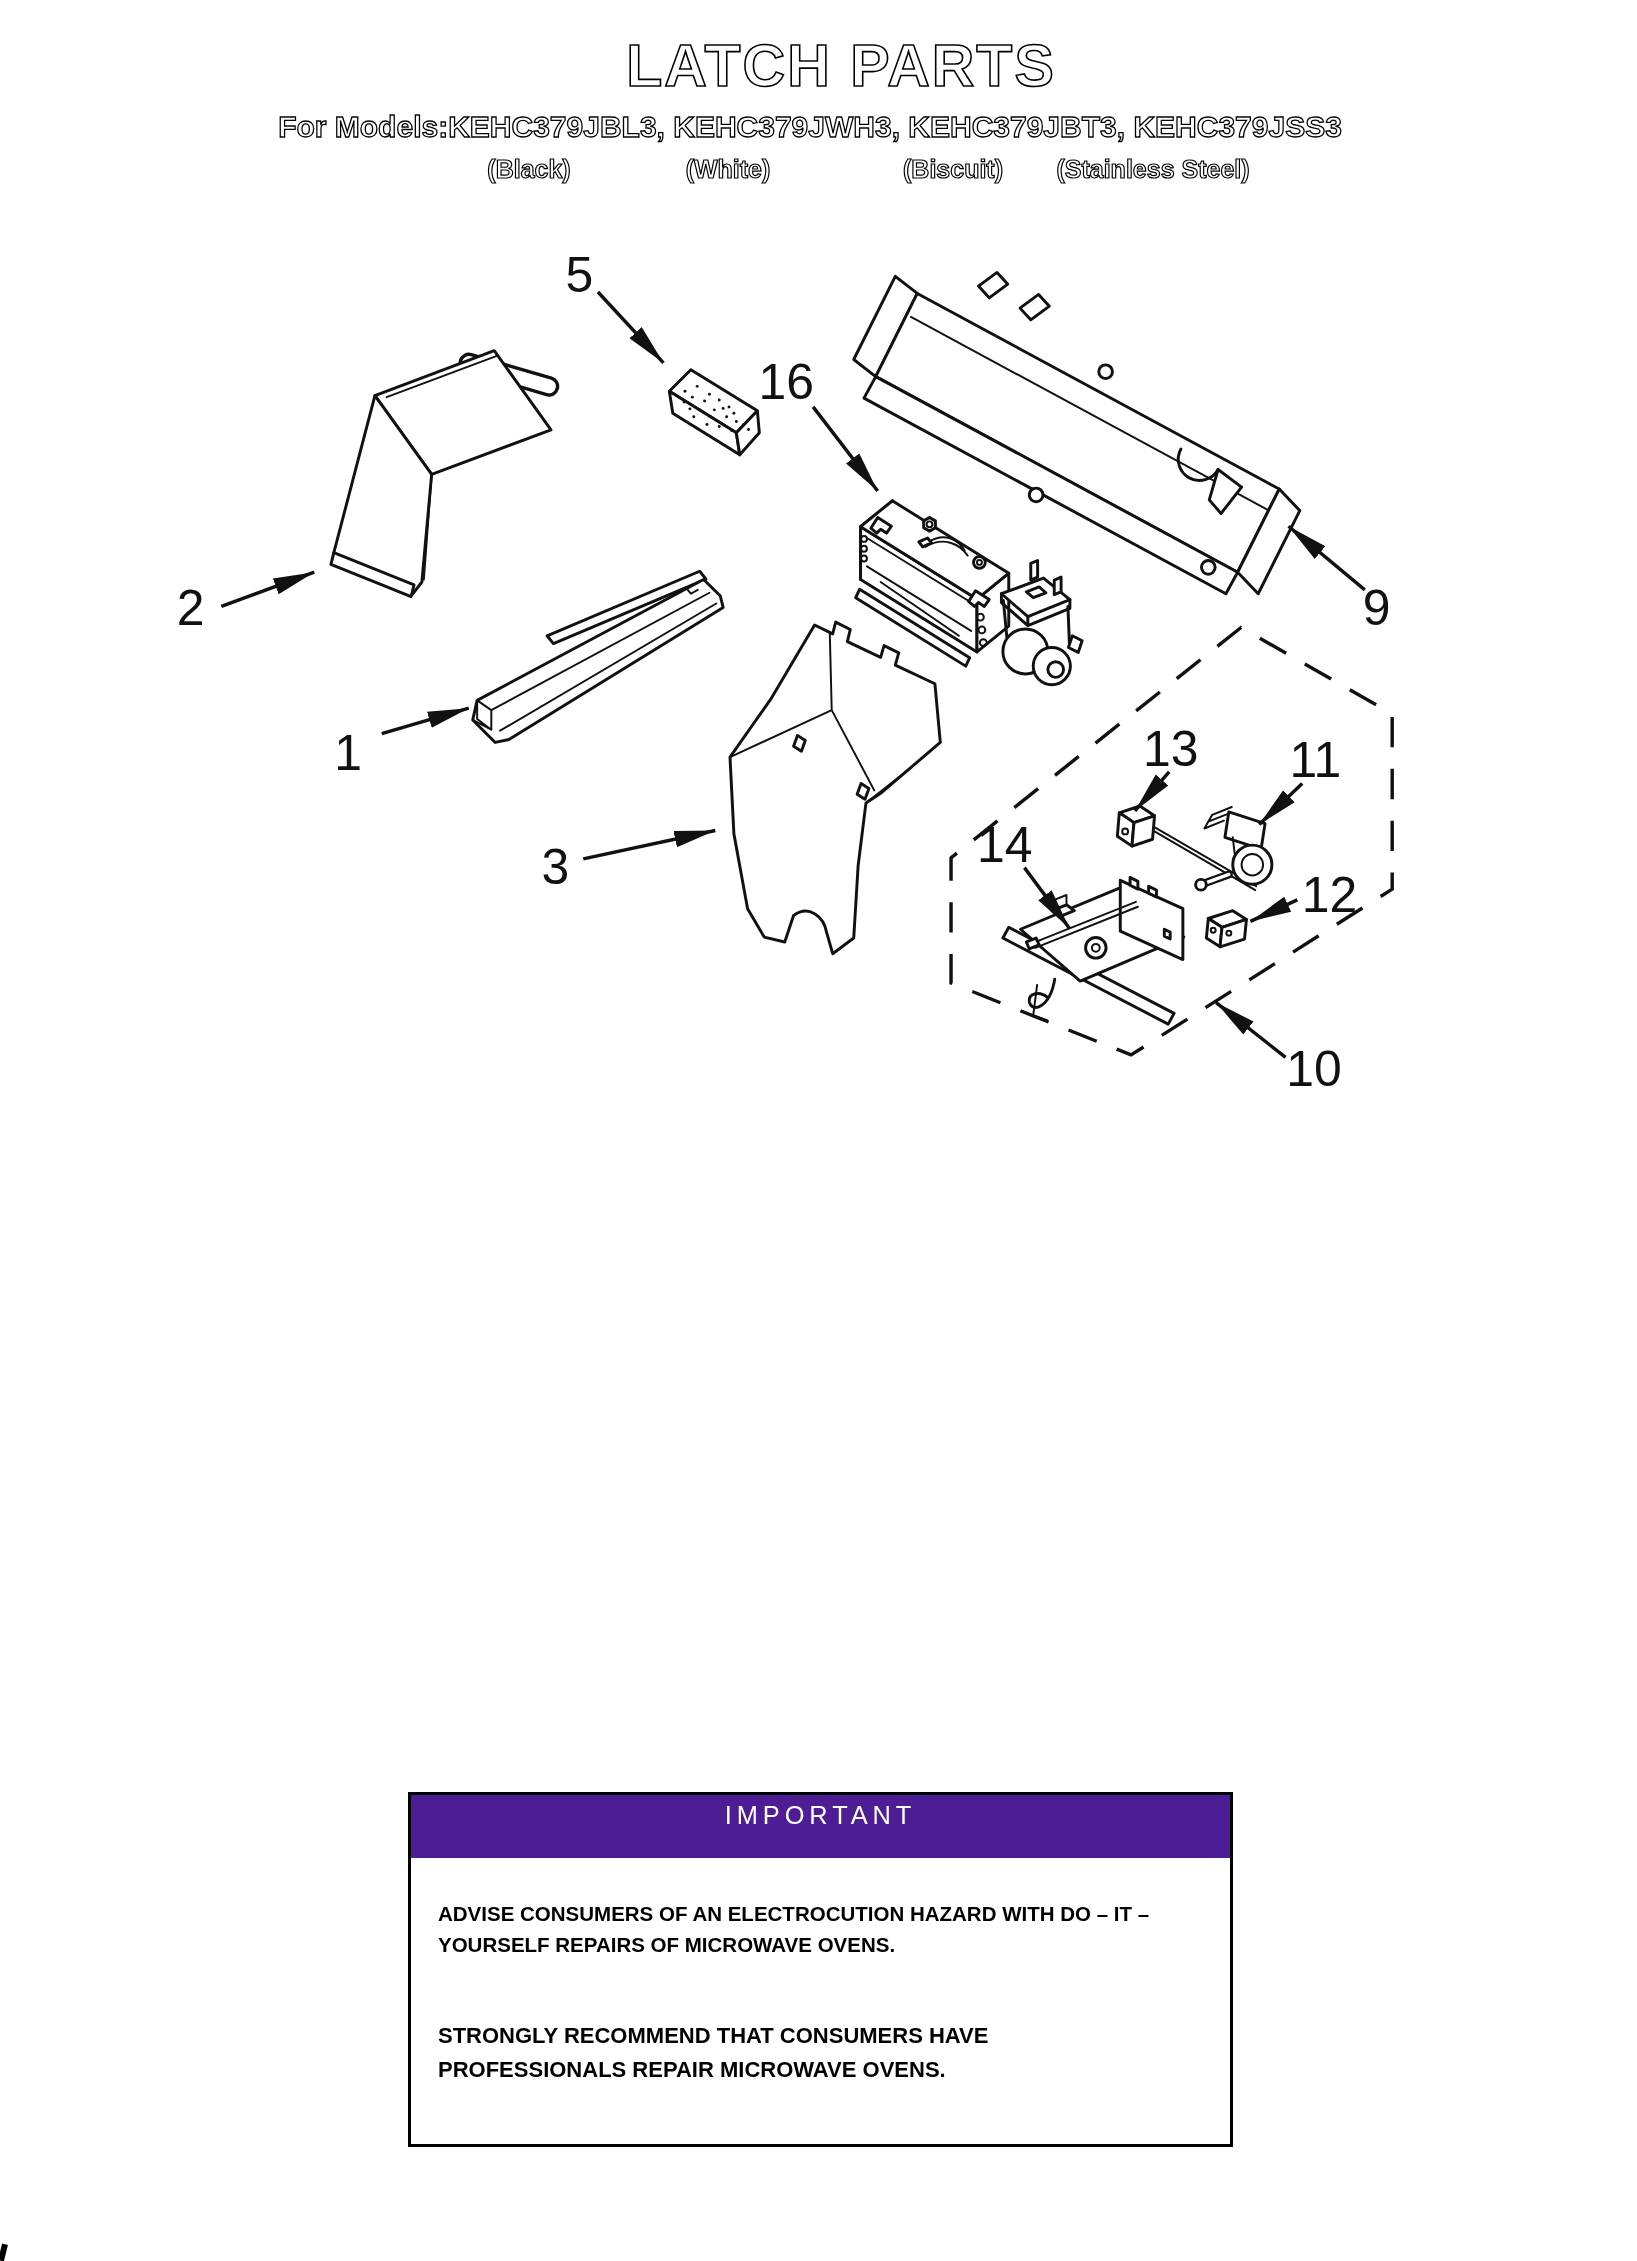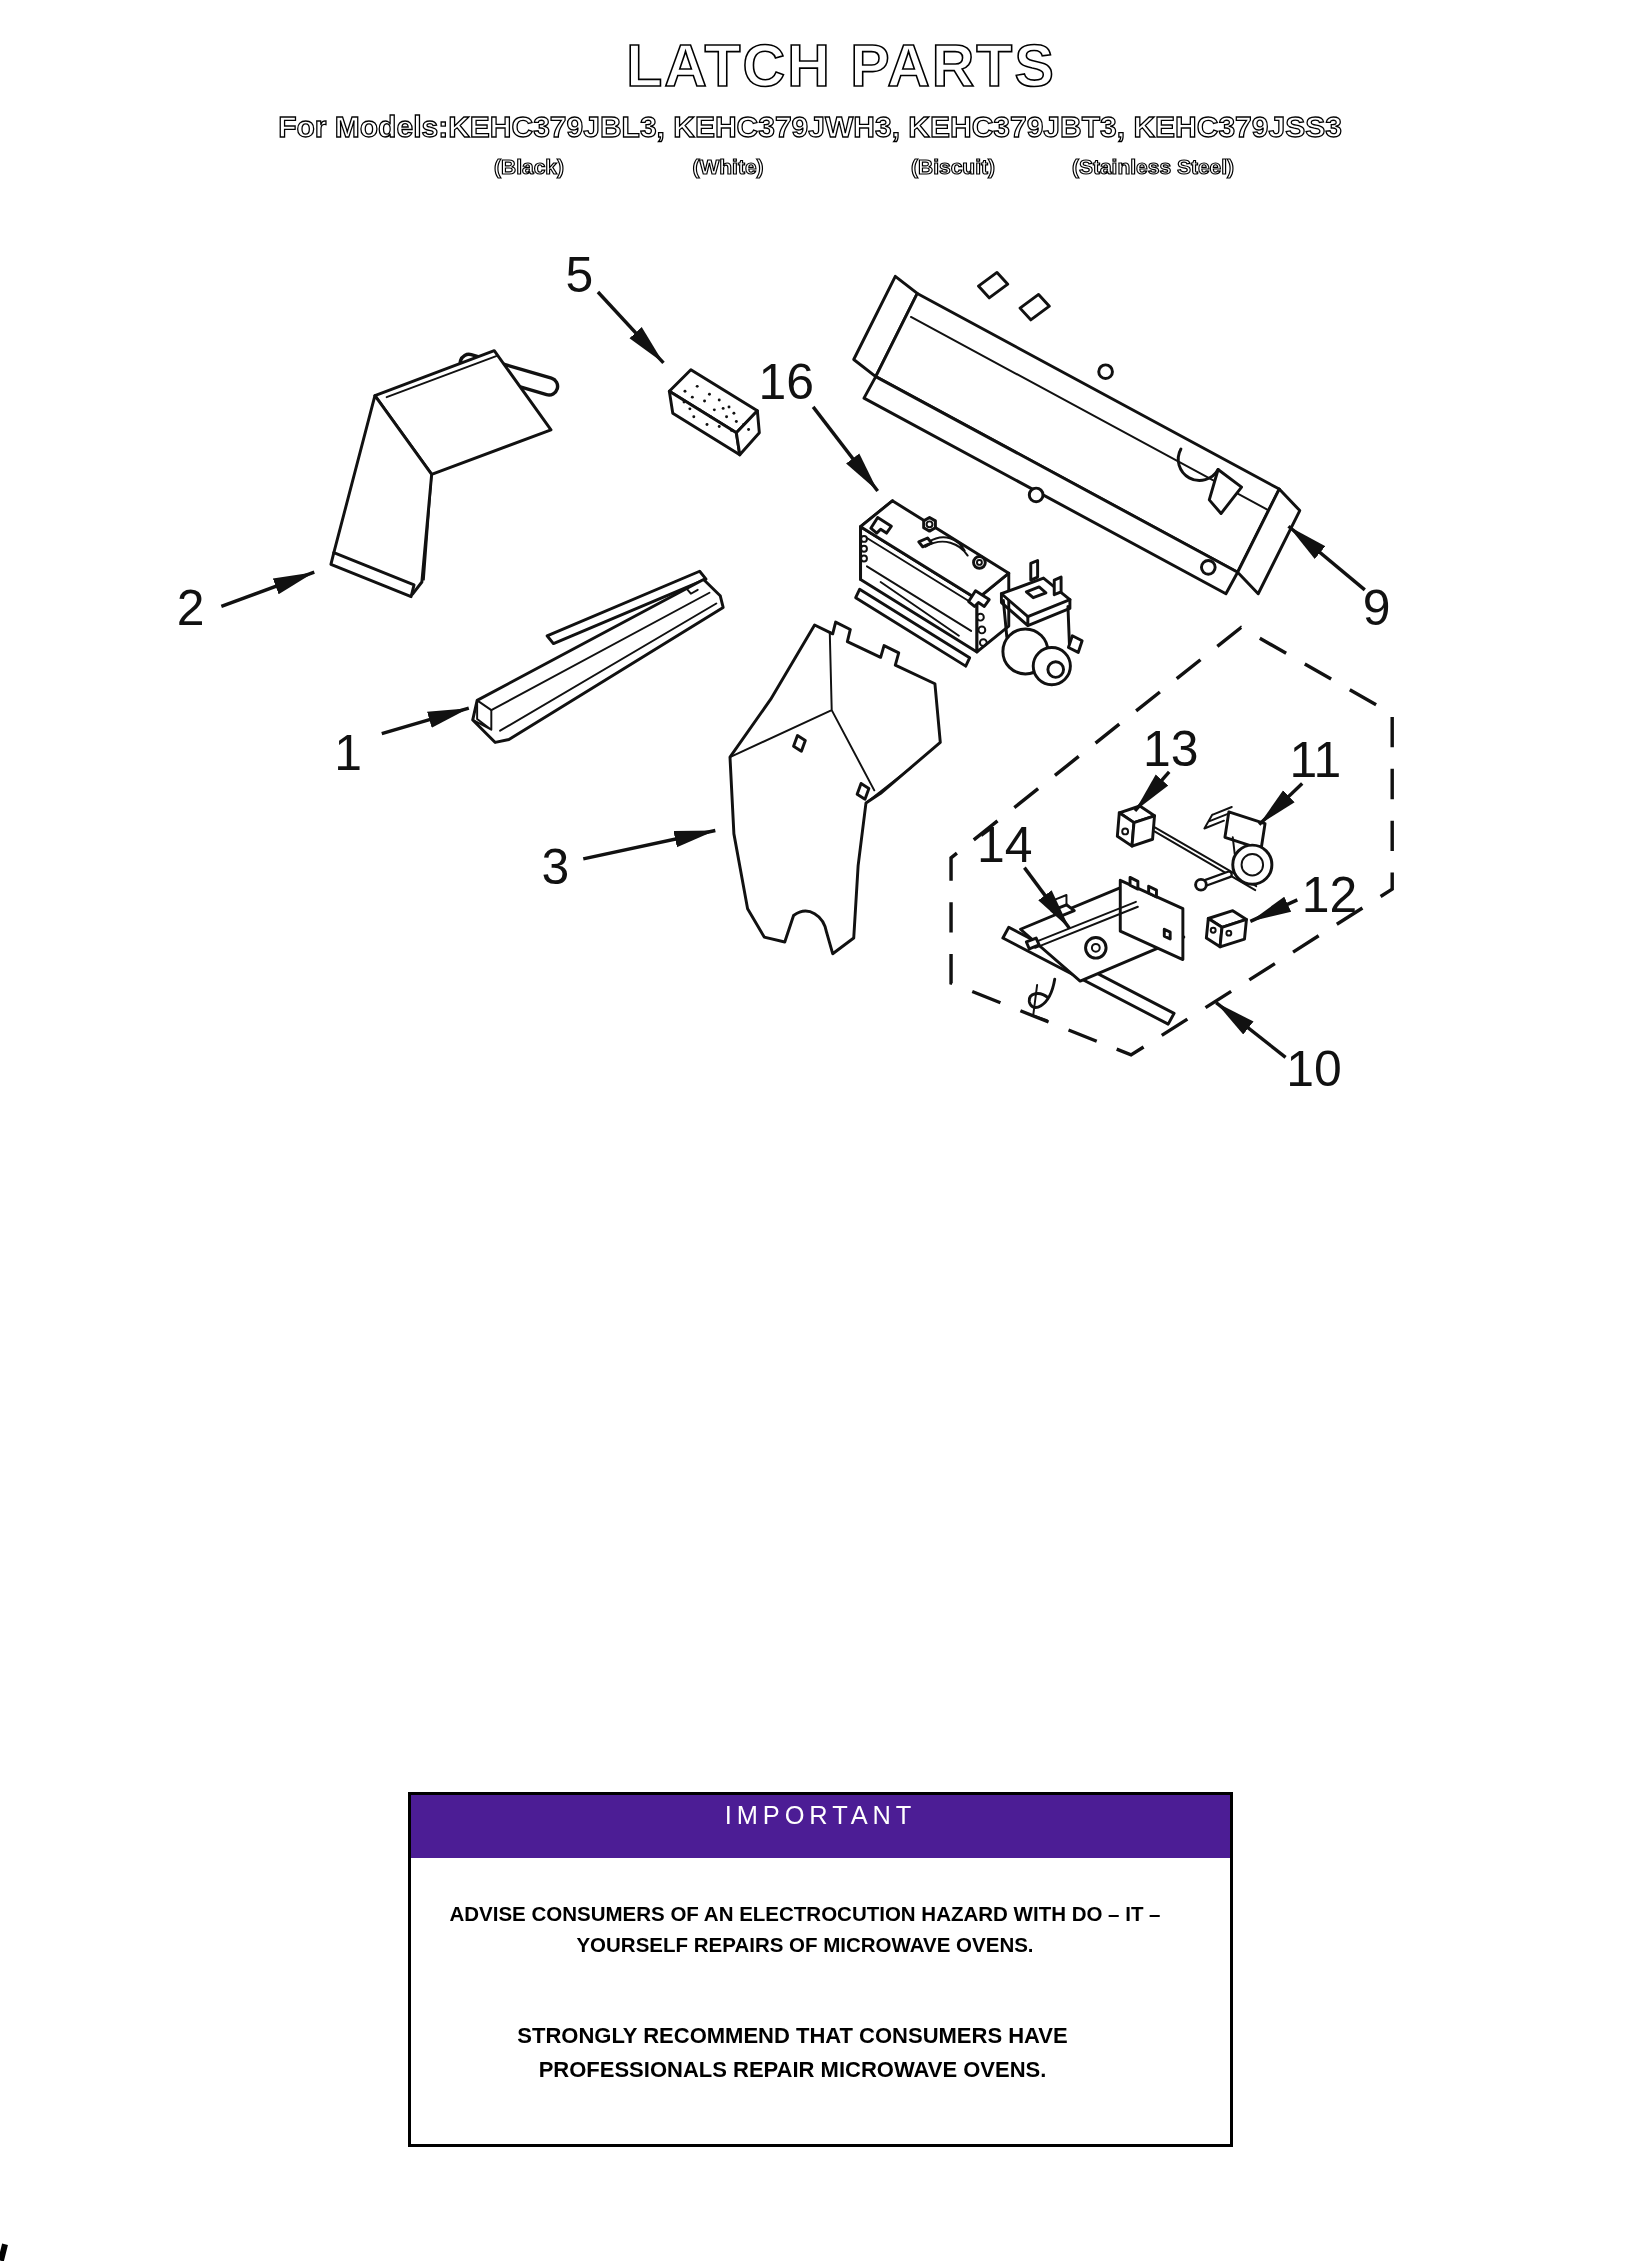--- a/index.html
+++ b/index.html
@@ -16,41 +16,41 @@
   .page-title{
     position:absolute;left:841px;top:32px;transform:translateX(-50%);
     font-size:59px;font-weight:700;letter-spacing:2px;
   }
   .models-line{
     position:absolute;left:810px;top:110px;transform:translateX(-50%);
     font-size:30px;font-weight:700;-webkit-text-stroke:1.3px #000;
   }
   .finish-label{
     position:absolute;top:155px;transform:translateX(-50%);
-    font-size:21px;font-weight:700;-webkit-text-stroke:1.2px #000;
+    font-size:25px;font-weight:700;-webkit-text-stroke:1.2px #000;
   }
   #diagram{position:absolute;left:0;top:0;}
   .ln{fill:none;stroke:#111;stroke-width:6;stroke-linejoin:round;stroke-linecap:round;}
   .face{fill:#ffffff;stroke:#111;stroke-width:6;stroke-linejoin:round;}
   .thin{fill:none;stroke:#111;stroke-width:4;stroke-linejoin:round;stroke-linecap:round;}
   .dash{fill:none;stroke:#111;stroke-width:7;stroke-dasharray:62 44;stroke-linejoin:miter;}
   .leader{fill:none;stroke:#111;stroke-width:7;marker-end:url(#arrowhead);}
   .callout{font-family:"Liberation Sans",sans-serif;font-size:102px;fill:#111;}
   .dot{fill:#111;stroke:none;}
   .safety-box{
     position:absolute;left:408px;top:1792px;width:825px;height:355px;
     border:3.9px solid #000;box-sizing:border-box;background:#fff;
   }
   .safety-header{
     background:#4c1d95;color:#fff;text-align:center;
     padding-top:6.8px;height:63px;box-sizing:border-box;
   }
   .safety-header-line1{font-size:25.4px;letter-spacing:4.9px;line-height:27px;}
   .safety-header-line2{font-size:27px;letter-spacing:2.9px;word-spacing:16.6px;line-height:30px;}
-  .safety-body{padding:41px 27px 0 27px;text-align:center;}
+  .safety-body{padding:41px 27px 0 27px;}
   .safety-p{margin:0;color:#000;}
   .safety-p.bold1{font-size:20.5px;font-weight:700;line-height:1.5;width:734px;}
   .safety-p.reg{font-size:18.6px;font-weight:400;line-height:1.3;margin-top:30px;width:763px;}
   .safety-p.bold2{font-size:22px;font-weight:700;line-height:1.55;margin-top:58px;width:709px;}
   .scan-artifact{
     position:absolute;left:0px;top:2244px;width:5.9px;height:16.6px;
     background:#000;transform:rotate(14deg);
   }
 </style>
 </head>

